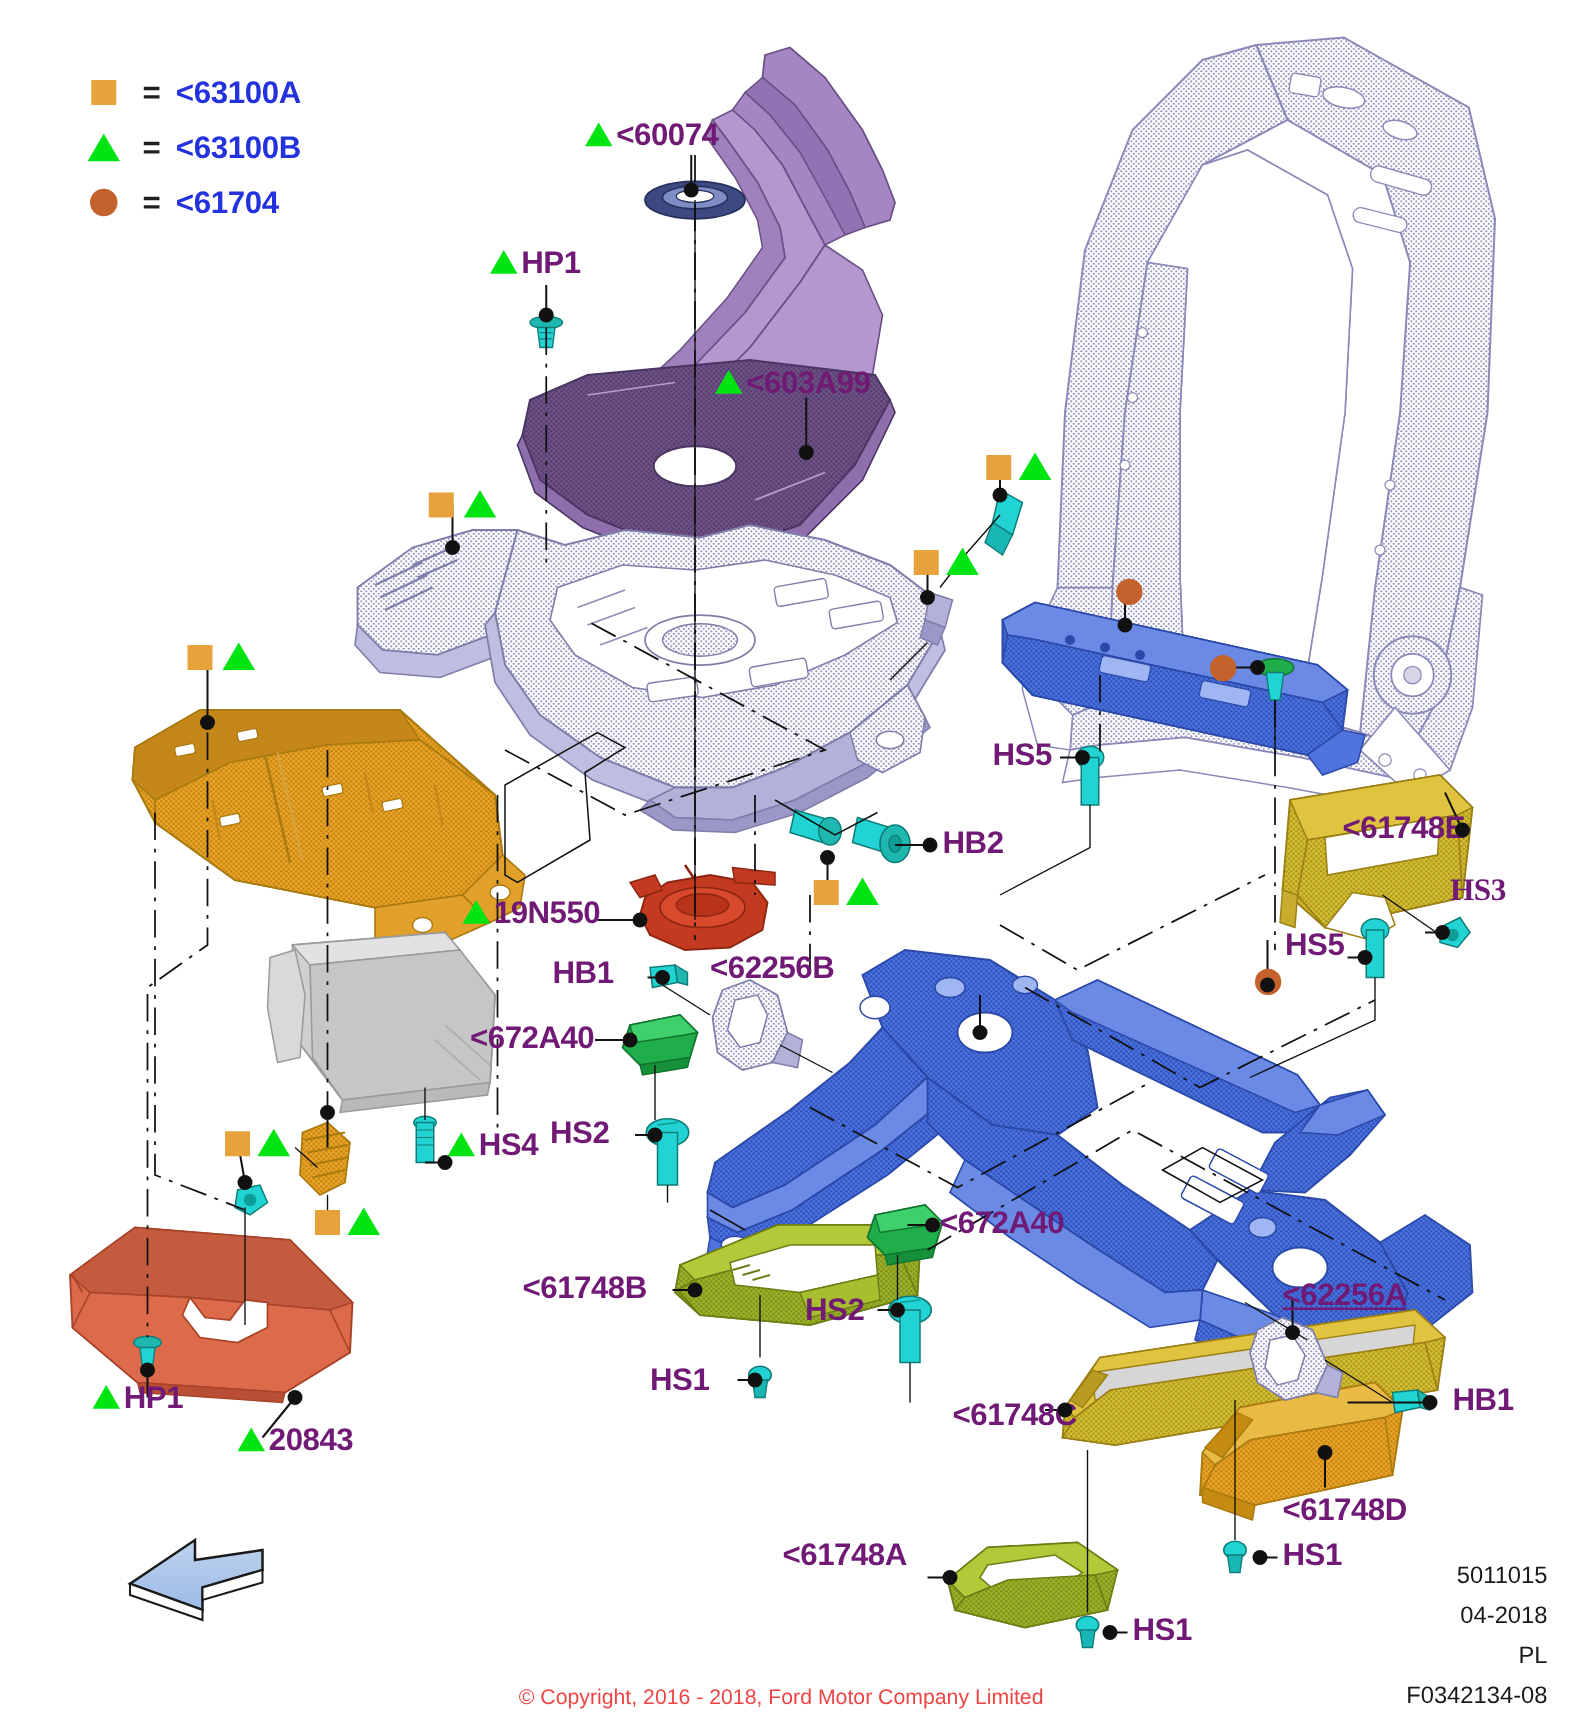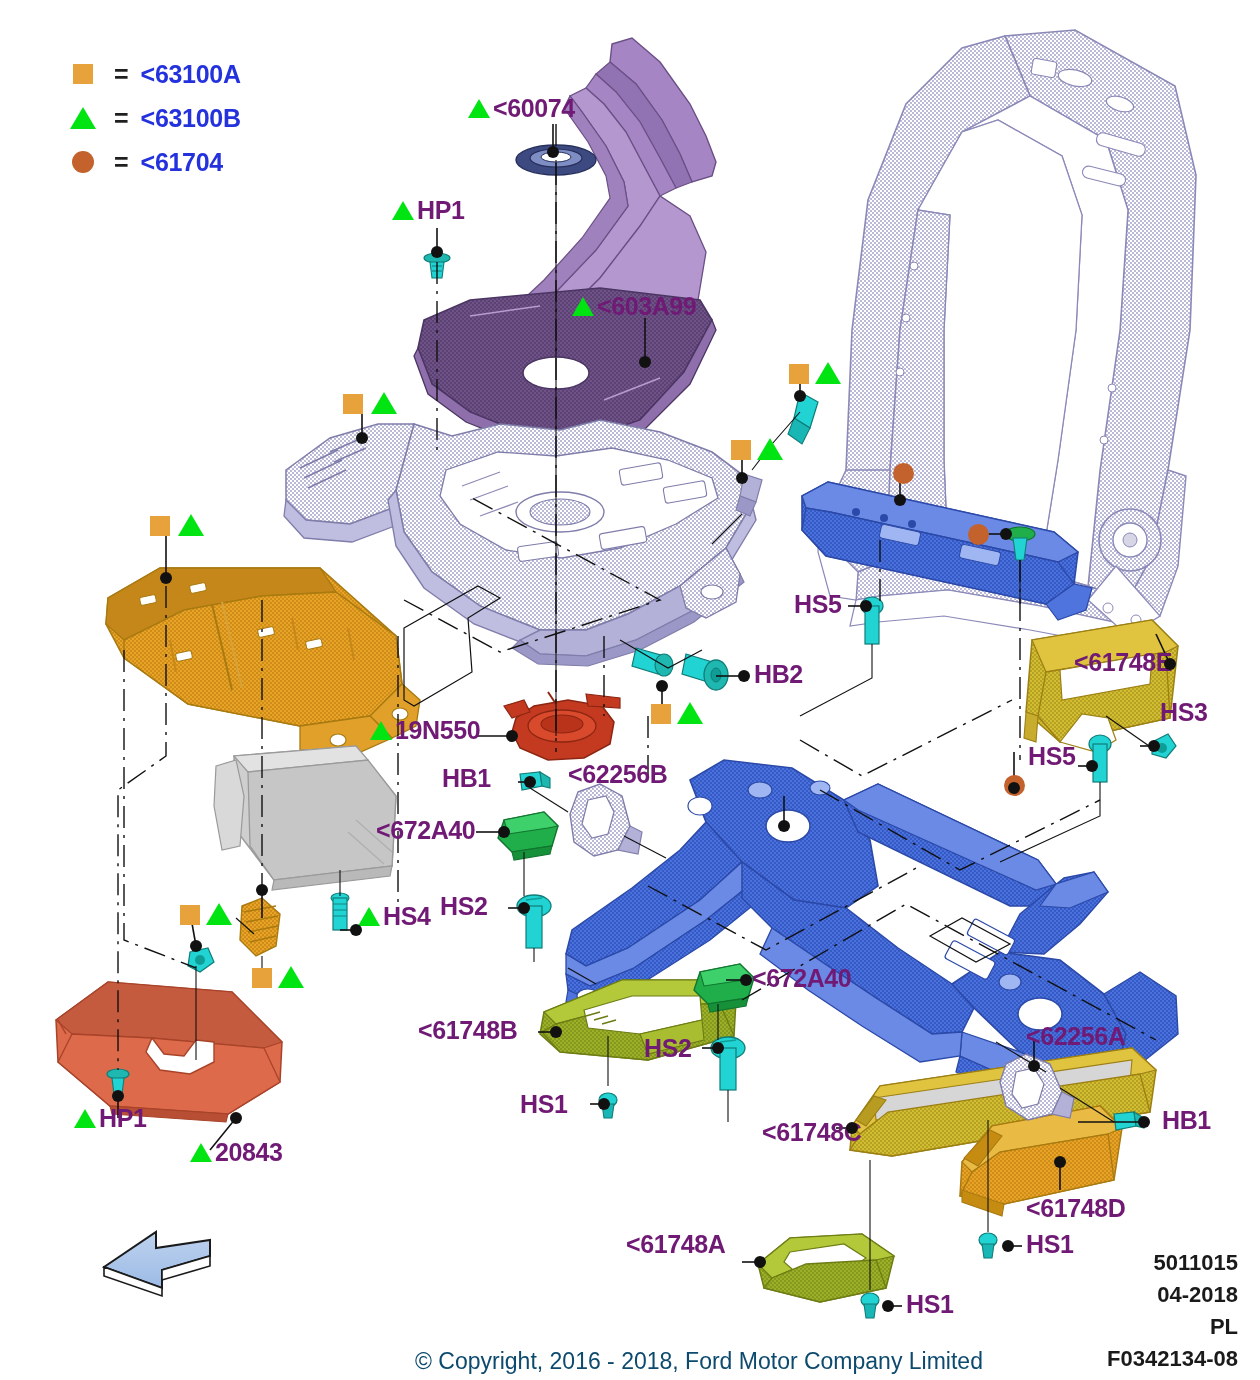--- a/index.html
+++ b/index.html
@@ -29,22 +29,22 @@
       width:0;height:0;border-left:11px solid transparent;border-right:11px solid transparent;
       border-bottom:19px solid #00e512;}
 
   
   .mk{position:absolute;}
   .mk-sq{width:20px;height:20px;background:#e8a23c;}
   .mk-tri{width:0;height:0;border-left:13px solid transparent;border-right:13px solid transparent;border-bottom:22px solid #00e512;}
   .mk-cir{width:21px;height:21px;border-radius:50%;background:#c3622c;}
 
   
-  .copy{position:absolute;left:415px;top:1348px;font-size:23px;color:#0c4a6e;white-space:nowrap;}
-  .meta{position:absolute;right:22px;font-size:22px;color:#1a1a1a;text-align:right;width:160px;font-weight:bold;}
+  .copy{position:absolute;left:415px;top:1348px;font-size:17px;color:#ef4444;white-space:nowrap;}
+  .meta{position:absolute;right:22px;font-size:19px;color:#1a1a1a;text-align:right;width:160px;}
   .m1{top:1250px;} .m2{top:1282px;} .m3{top:1314px;} .m4{top:1346px;}
 </style>
 </head>
 <body>
 
 <div id="stage">
 
   <svg class="layer" viewBox="0 0 1260 1380">
     <defs>
       <pattern id="stip" width="4" height="4" patternUnits="userSpaceOnUse">
@@ -632,30 +632,30 @@
   <div class="lbl" style="left:376px;top:818px;">&lt;672A40</div>
   <div class="lbl" style="left:440px;top:894px;">HS2</div>
   <div class="lbl tri-pre" style="left:358px;top:904px;">HS4</div>
 
   <div class="lbl tri-pre" style="left:74px;top:1106px;">HP1</div>
   <div class="lbl tri-pre" style="left:190px;top:1140px;">20843</div>
 
   <div class="lbl" style="left:754px;top:662px;">HB2</div>
   <div class="lbl" style="left:794px;top:592px;">HS5</div>
   <div class="lbl" style="left:1074px;top:602px;margin-top:48px;">&lt;61748E</div>
-  <div class="lbl" style="left:1160px;top:700px;">HS3</div>
+  <div class="lbl" style="left:1160px;top:700px;font-family:Liberation Serif, serif;">HS3</div>
   <div class="lbl" style="left:1028px;top:744px;">HS5</div>
 
   <div class="lbl" style="left:418px;top:1018px;">&lt;61748B</div>
   <div class="lbl" style="left:752px;top:966px;">&lt;672A40</div>
   <div class="lbl" style="left:644px;top:1036px;">HS2</div>
   <div class="lbl" style="left:520px;top:1092px;">HS1</div>
   <div class="lbl" style="left:718px;top:1120px;margin-left:44px;">&lt;61748C</div>
 
-  <div class="lbl" style="left:1026px;top:1024px;">&lt;62256A</div>
+  <div class="lbl" style="left:1026px;top:1024px;text-decoration:underline;">&lt;62256A</div>
   <div class="lbl" style="left:1162px;top:1108px;">HB1</div>
   <div class="lbl" style="left:1026px;top:1196px;">&lt;61748D</div>
   <div class="lbl" style="left:1026px;top:1232px;">HS1</div>
   <div class="lbl" style="left:626px;top:1232px;">&lt;61748A</div>
   <div class="lbl" style="left:906px;top:1292px;">HS1</div>
 
   <svg class="layer" style="pointer-events:none;" viewBox="0 0 1260 1380">
     <g>
       <path d="M104,1267 L156,1232 L156,1248 L210,1240 L210,1256 L162,1270 L162,1288 Z" fill="url(#arrowG)" stroke="#1a1a1a" stroke-width="2"></path>
       <path d="M104,1267 L162,1288 L162,1296 L104,1276 Z" fill="#ffffff" stroke="#1a1a1a" stroke-width="1.6"></path>

